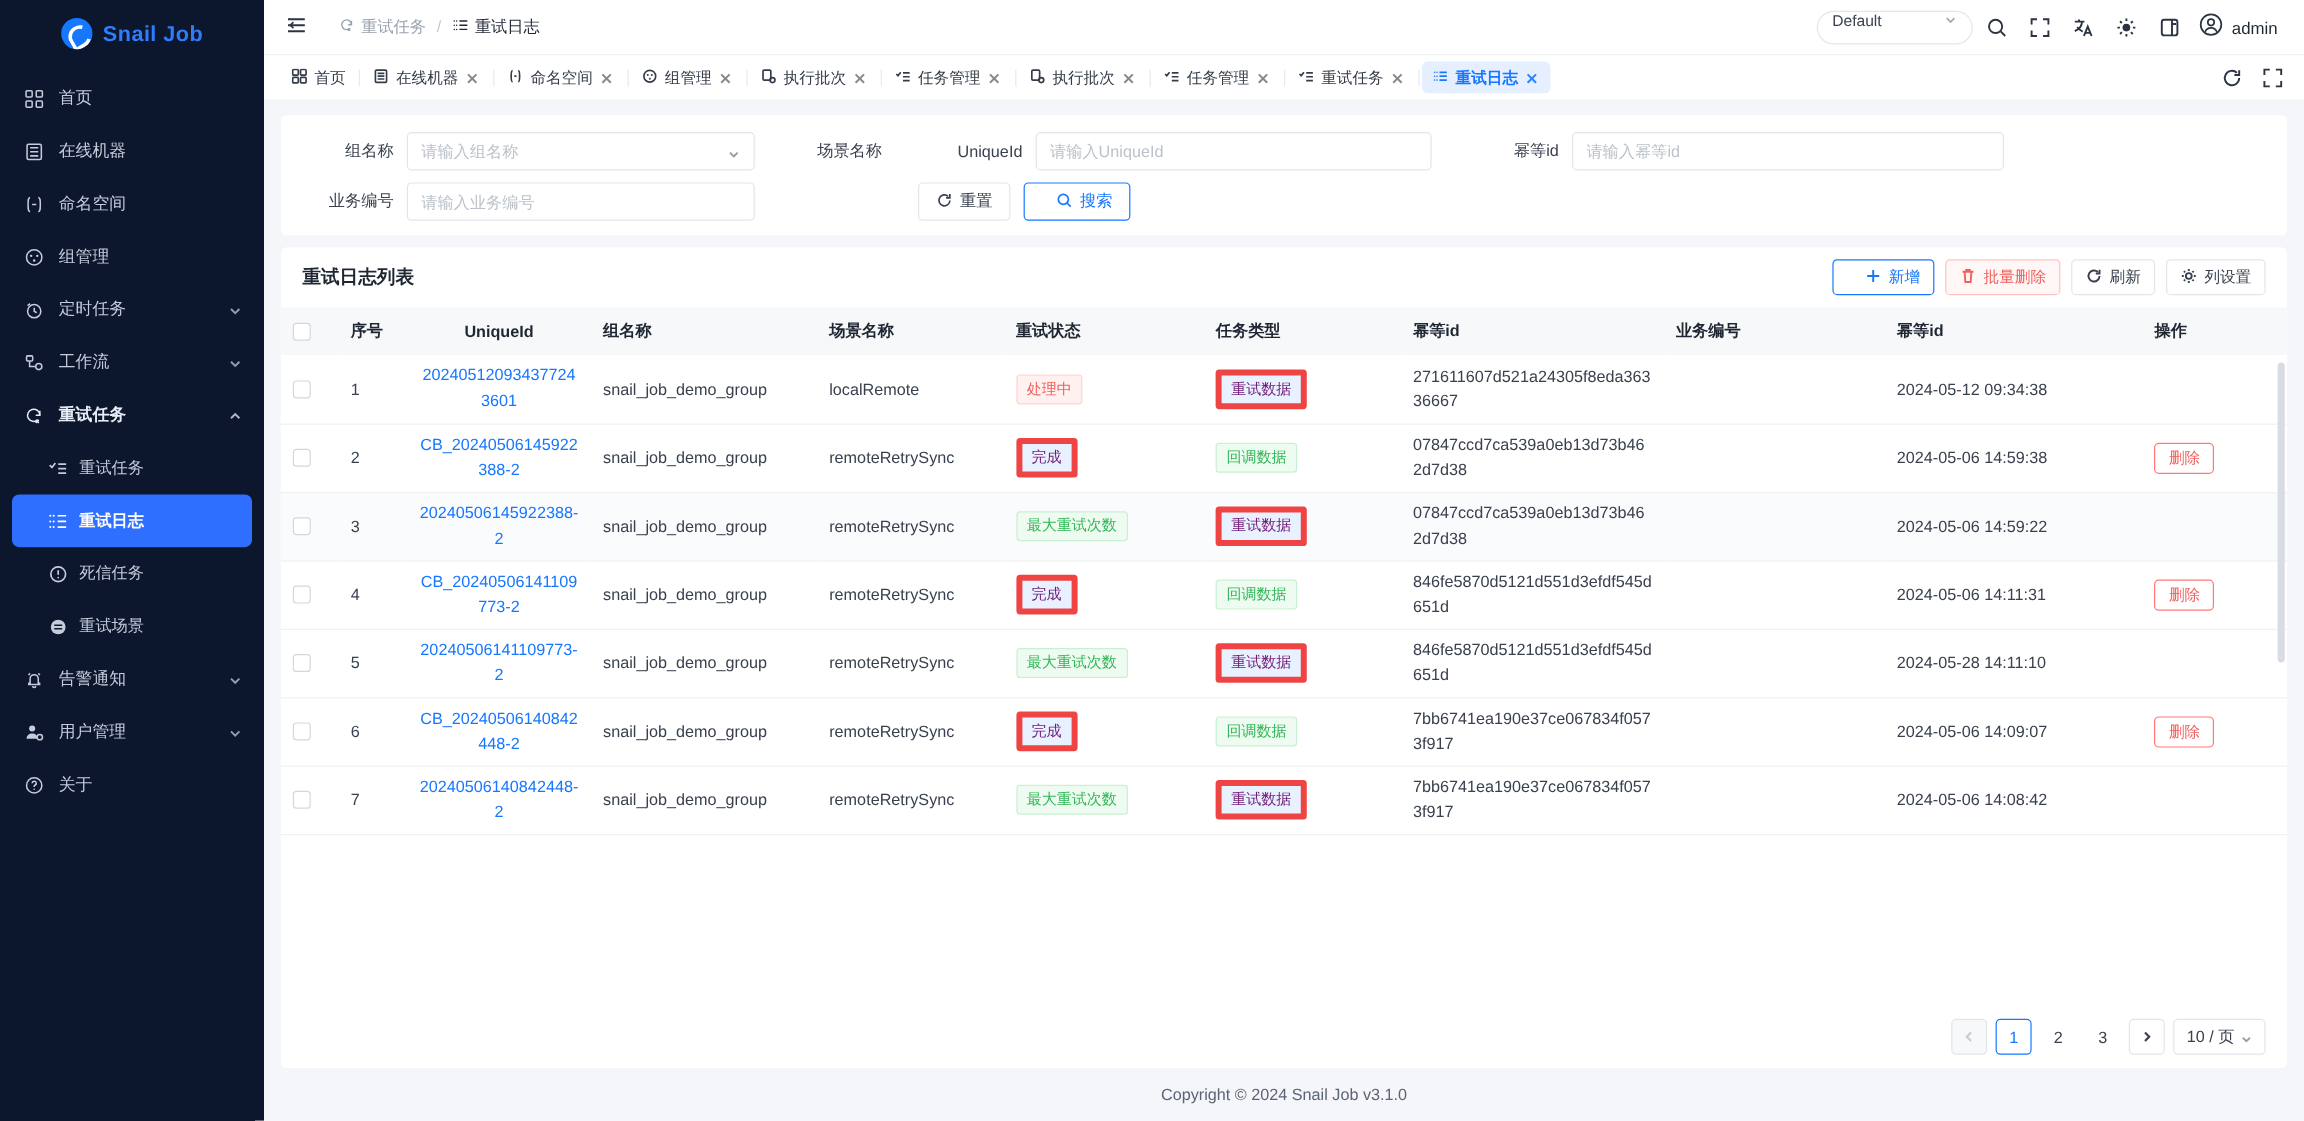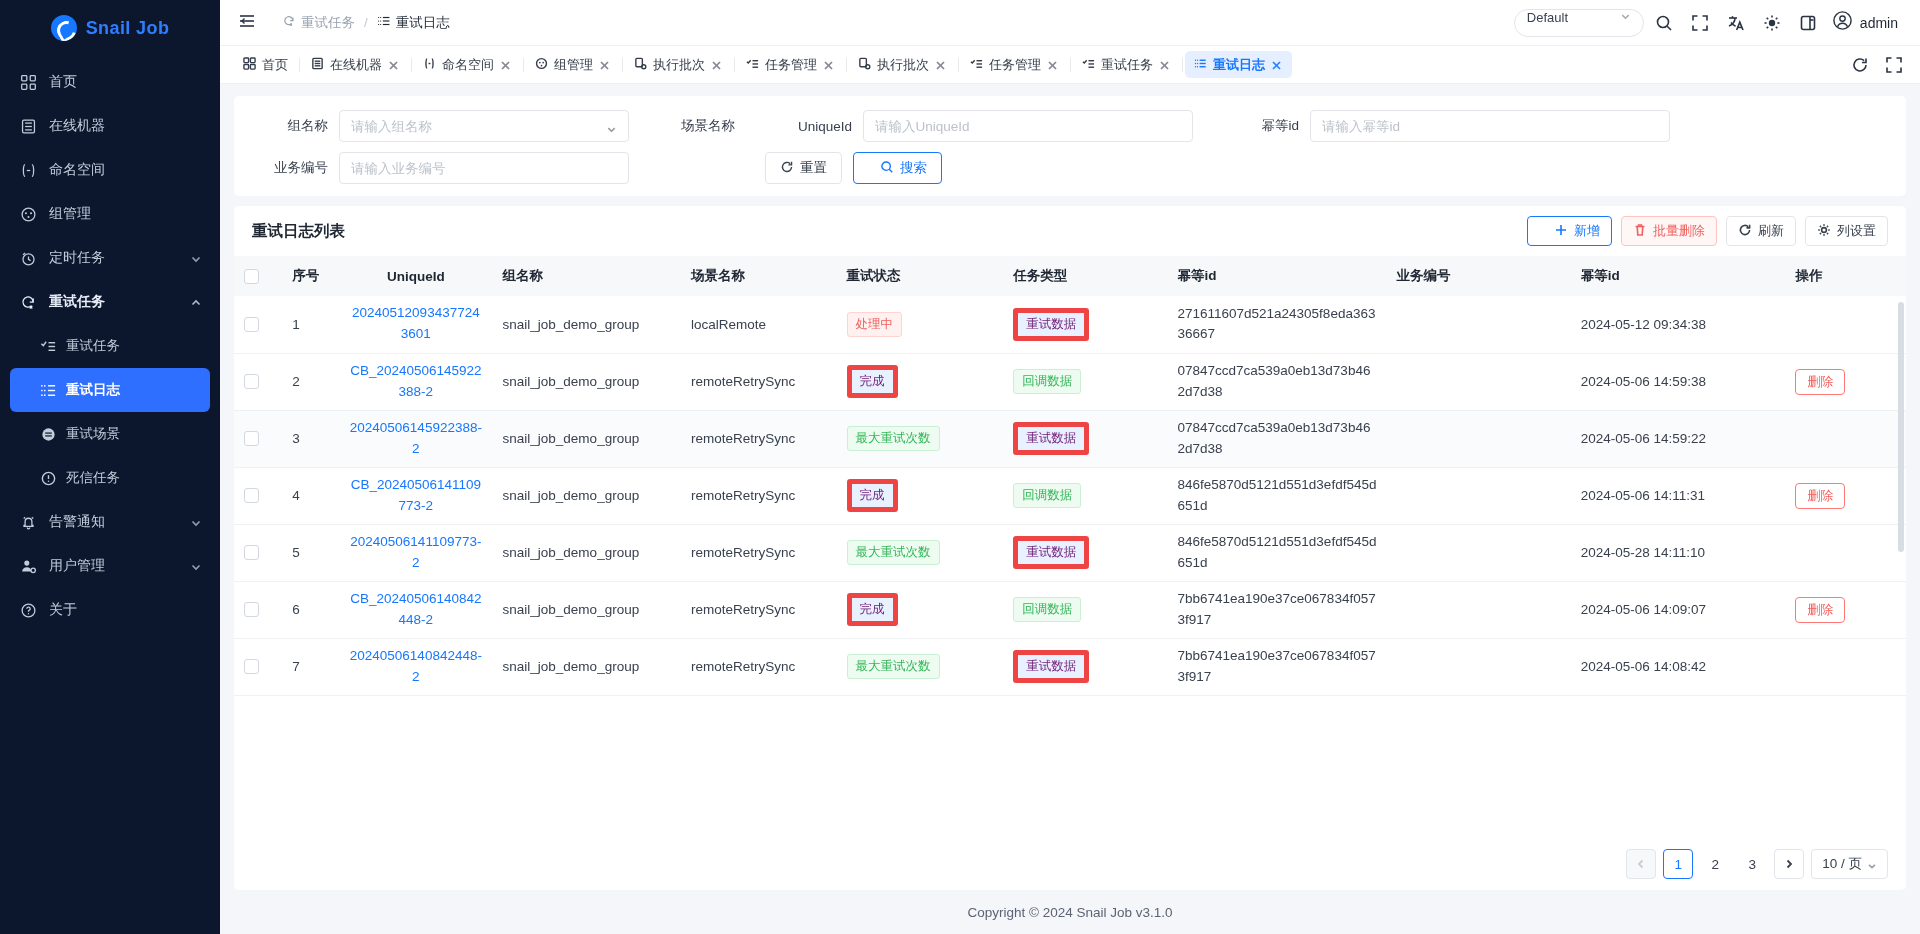--- a/index.html
+++ b/index.html
@@ -281,20 +281,33 @@
             <polyline points="10,7.5 10,11 12.5,12.5"></polyline>
             <path d="M3.5 5.5 L6 3.5"></path>
           </svg>
         </span>
       <span class="lbl">定时任务</span>
       <span class="arrow"><svg viewBox="0 0 12 12">
             <polyline points="2.5,4.5 6,8 9.5,4.5"></polyline>
           </svg></span>
     </div>
 
+    <div class="nav-item">
+      <span class="ico">
+          <svg viewBox="0 0 20 20">
+            <rect x="2.5" y="3" width="6" height="5" rx="1"></rect>
+            <circle cx="14.5" cy="13.5" r="3"></circle>
+            <path d="M5.5 8 L5.5 13.5 L11.5 13.5"></path>
+          </svg>
+        </span>
+      <span class="lbl">工作流</span>
+      <span class="arrow"><svg viewBox="0 0 12 12">
+            <polyline points="2.5,4.5 6,8 9.5,4.5"></polyline>
+          </svg></span>
+    </div>
 
     <div class="nav-item expanded">
       <span class="ico">
           <svg viewBox="0 0 20 20">
             <path d="M15.5 9.5a6 6 0 1 0-1.8 4.3"></path>
             <polyline points="15.5,5 15.5,9.5 11.5,9.5"></polyline>
             <line x1="11.5" y1="14" x2="14.5" y2="17"></line>
             <line x1="14.5" y1="14" x2="11.5" y2="17"></line>
           </svg>
         </span>
@@ -330,37 +343,37 @@
             <circle cx="5" cy="14" r=".9" fill="currentColor" stroke="none"></circle>
             <line x1="8.5" y1="14" x2="16" y2="14"></line>
           </svg>
         </span>
       <span class="lbl">重试日志</span>
     </div>
 
     <div class="nav-item sub">
       <span class="ico">
           <svg viewBox="0 0 18 18">
+            <circle cx="9" cy="9" r="6.5"></circle>
+            <line x1="9" y1="5.5" x2="9" y2="9.5"></line>
+            <circle cx="9" cy="12" r=".8" fill="currentColor" stroke="none"></circle>
+          </svg>
+        </span>
+      <span class="lbl">死信任务</span>
+    </div>
+
+    <div class="nav-item sub">
+      <span class="ico">
+          <svg viewBox="0 0 18 18">
             <circle cx="9" cy="9" r="6.5" fill="currentColor" stroke="none"></circle>
             <line x1="5.5" y1="7.5" x2="12.5" y2="7.5" stroke="#0c162c" stroke-width="1.3"></line>
             <line x1="5.5" y1="10.5" x2="12.5" y2="10.5" stroke="#0c162c" stroke-width="1.3"></line>
           </svg>
         </span>
       <span class="lbl">重试场景</span>
-    </div>
-
-    <div class="nav-item sub">
-      <span class="ico">
-          <svg viewBox="0 0 18 18">
-            <circle cx="9" cy="9" r="6.5"></circle>
-            <line x1="9" y1="5.5" x2="9" y2="9.5"></line>
-            <circle cx="9" cy="12" r=".8" fill="currentColor" stroke="none"></circle>
-          </svg>
-        </span>
-      <span class="lbl">死信任务</span>
     </div>
 
     <div class="nav-item">
       <span class="ico">
           <svg viewBox="0 0 20 20">
             <path d="M6 13.5V9a4 4 0 0 1 8 0v4.5h1.3v1H4.7v-1z"></path>
             <path d="M8.5 16a1.5 1.5 0 0 0 3 0"></path>
             <path d="M4.5 5.5 A5 5 0 0 1 6 3.8"></path>
             <path d="M15.5 5.5 A5 5 0 0 0 14 3.8"></path>
           </svg>

